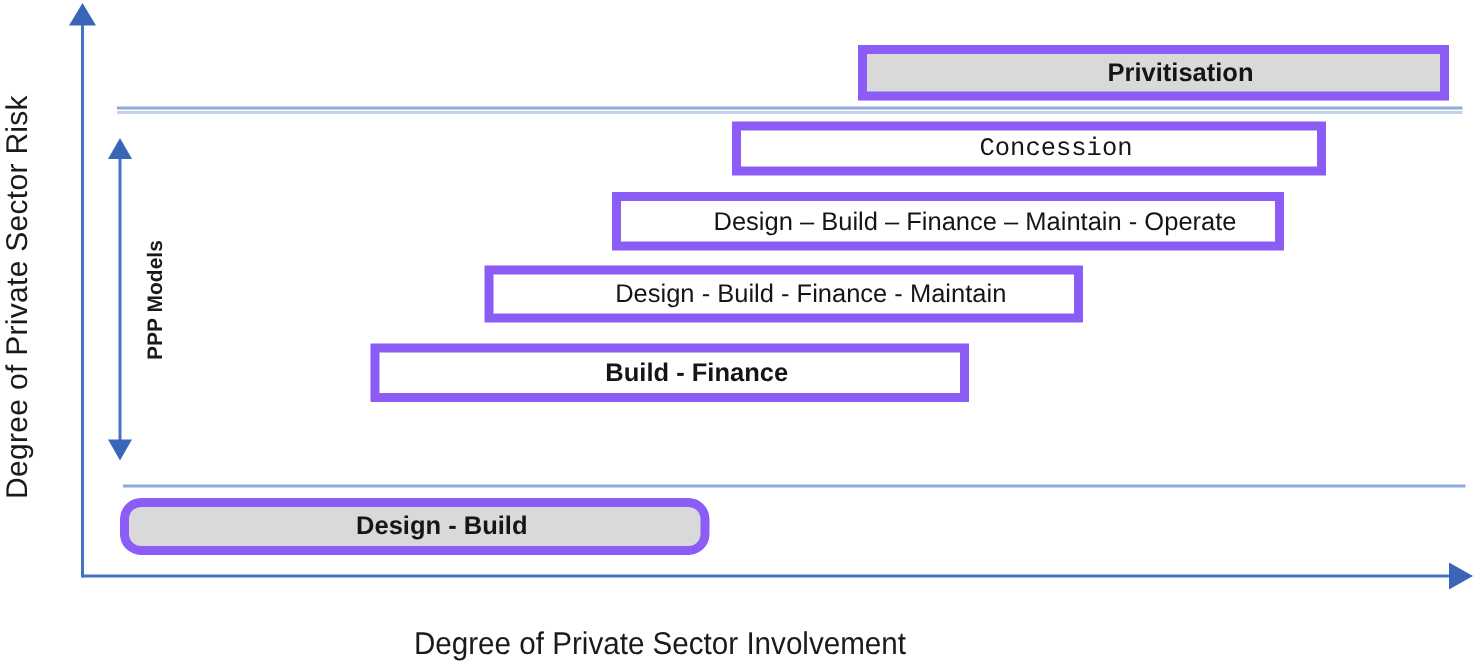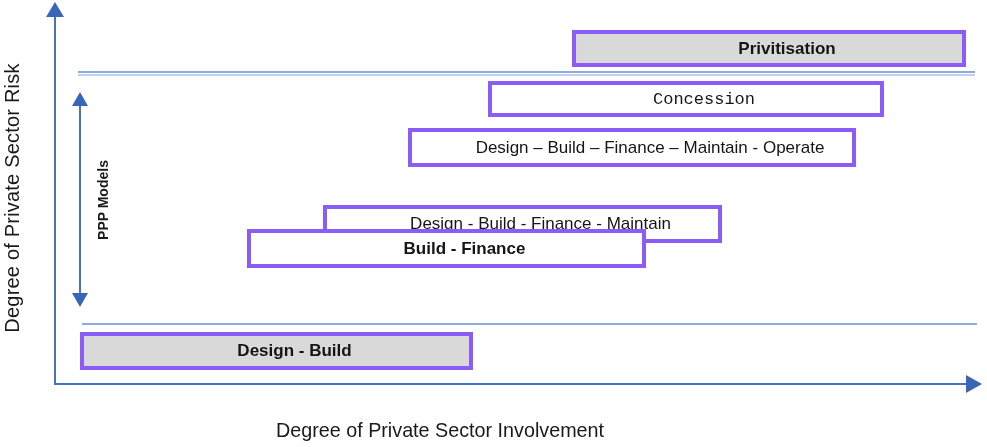--- a/index.html
+++ b/index.html
@@ -115,41 +115,41 @@
     position: absolute;
     left: 82px; top: 323px;
     width: 895px; height: 2px;
     background: #8faadc;
   }
 
   
   .model-box {
     position: absolute;
     box-sizing: border-box;
-    border: 4px solid #8b5cf6;
+    border: 6px solid #8b5cf6;
     background: #ffffff;
     display: flex;
     align-items: center;
     justify-content: center;
     font-size: 17px;
     color: #151515;
     white-space: nowrap;
     padding-left: 36px;
   }
   .model-box.gray {
     background: #d9d9d9;
     font-weight: 700;
   }
   .box-privitisation   { left: 572px; top: 30px;  width: 394px; height: 37px; }
   .box-concession      { left: 488px; top: 81px;  width: 396px; height: 36px; font-family: Liberation Mono, monospace; }
   .box-dbfmo           { left: 408px; top: 128px; width: 448px; height: 39px; }
-  .box-dbfm            { left: 323px; top: 177px; width: 399px; height: 38px; margin-top: 28px; }
+  .box-dbfm            { left: 323px; top: 177px; width: 399px; height: 38px; }
   .box-build-finance   { left: 247px; top: 229px; width: 399px; height: 39px; font-weight: bold; }
   .box-dbm             { left: 165px; top: 281px; width: 390px; height: 37px; }
-  .box-design-build    { left: 80px;  top: 332px; width: 393px; height: 38px; }
+  .box-design-build    { left: 80px;  top: 332px; width: 393px; height: 38px; border-radius: 14px; }
 </style>
 </head>
 <body>
 
 <div class="canvas">
 
   <div class="y-axis-line"></div>
   <div class="y-axis-head"></div>
   <div class="x-axis-line"></div>
   <div class="x-axis-head"></div>

